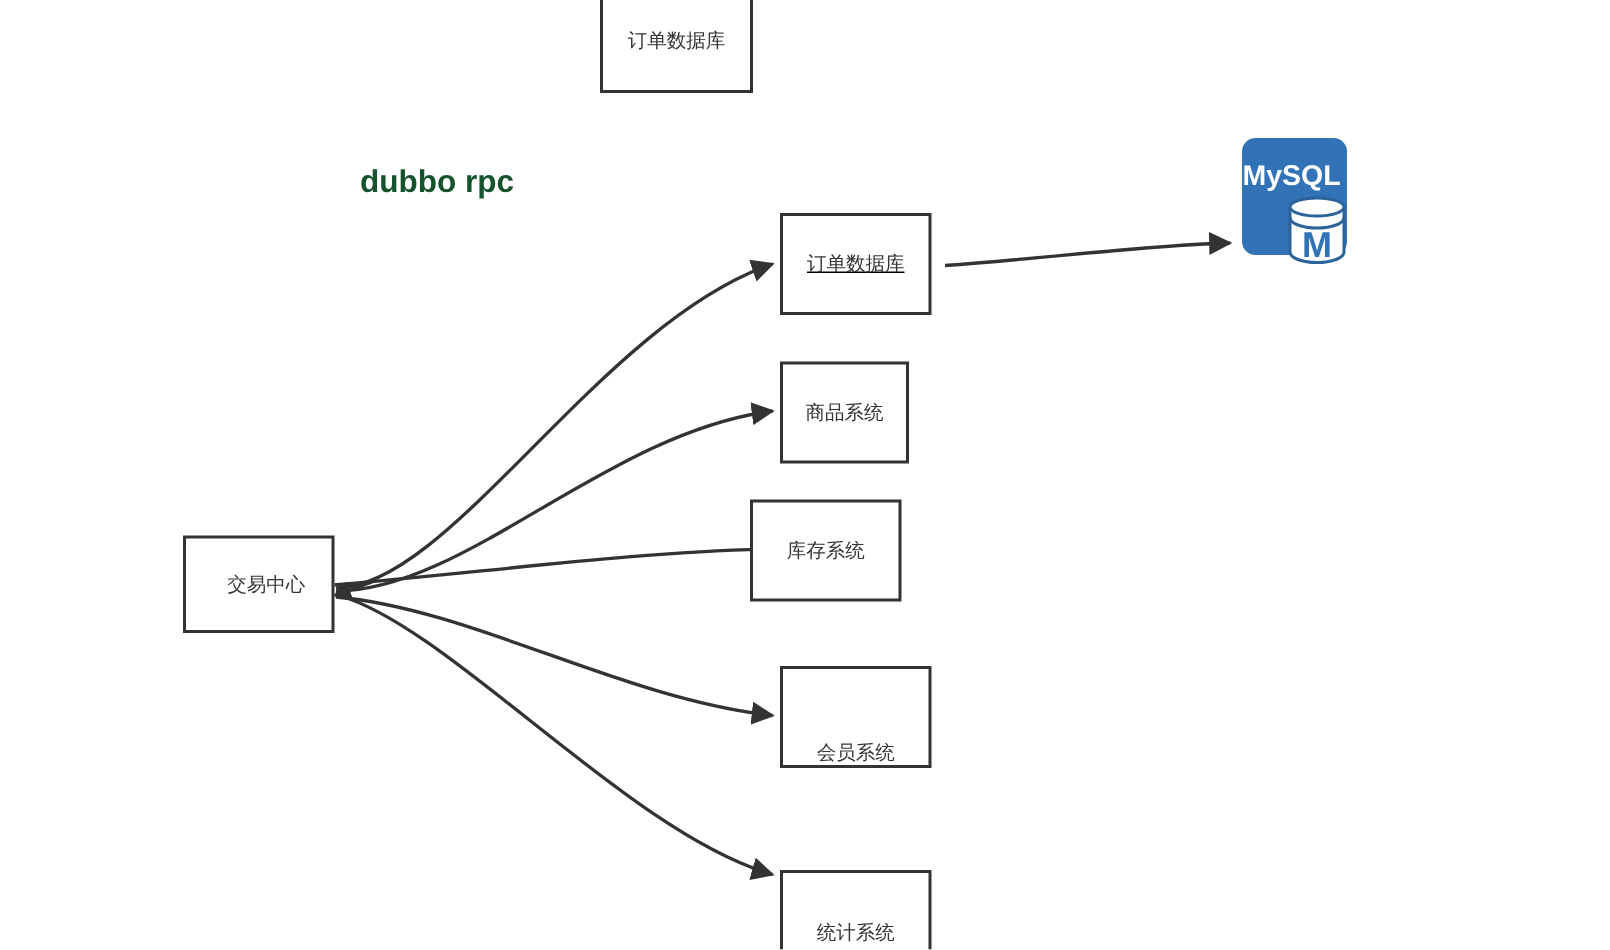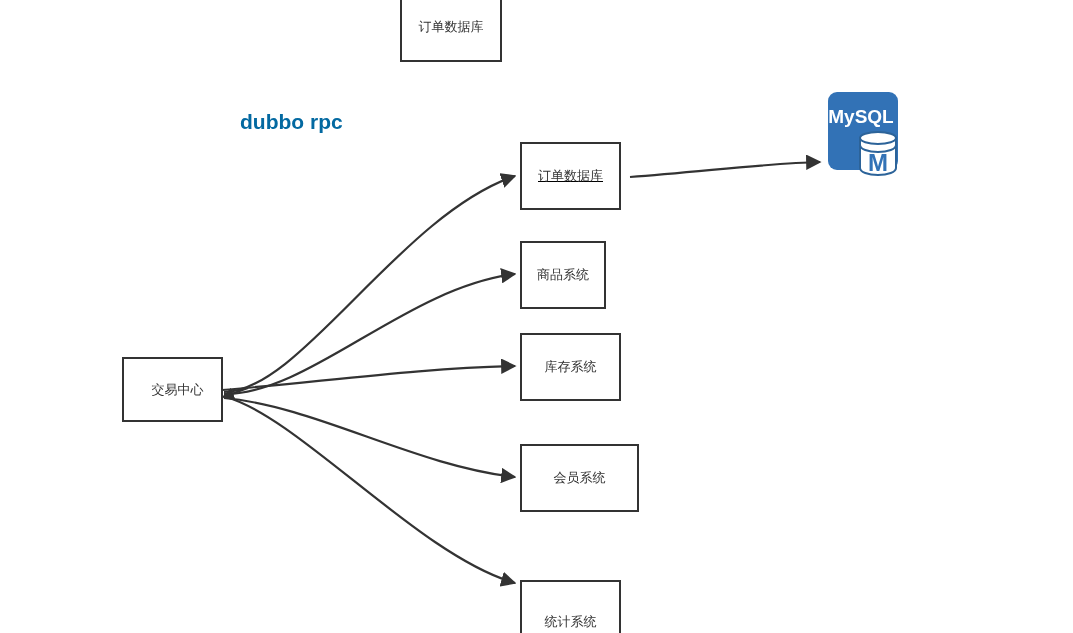--- a/index.html
+++ b/index.html
@@ -24,21 +24,21 @@
     font-size: 21px;
     font-weight: bold;
     color: #333333;
     letter-spacing: 0.5px;
     white-space: nowrap;
   }
   .edge-label {
     position: absolute;
     font-size: 21px;
     font-weight: bold;
-    color: #0369a1;
+    color: #14532d;
     white-space: nowrap;
   }
   .node-box {
     position: absolute;
     box-sizing: border-box;
     border: 2px solid #333333;
     background: #ffffff;
     display: flex;
     align-items: center;
     justify-content: center;
@@ -108,25 +108,25 @@
   </div>
 
   <div class="node-box" style="left:520px; top:142px; width:101px; height:68px;text-decoration:underline;">
     <span class="node-label">订单数据库</span>
   </div>
 
   <div class="node-box" style="left:520px; top:241px; width:86px; height:68px;">
     <span class="node-label">商品系统</span>
   </div>
 
-  <div class="node-box" style="left:520px; top:333px; width:101px; height:68px;">
+  <div class="node-box" style="left:500px; top:333px; width:101px; height:68px;">
     <span class="node-label">库存系统</span>
   </div>
 
-  <div class="node-box" style="left:520px; top:444px; width:119px; height:68px;">
+  <div class="node-box" style="left:520px; top:444px; width:101px; height:68px;align-items:flex-end;">
     <span class="node-label">会员系统</span>
   </div>
 
   <div class="node-box" style="left:520px; top:580px; width:101px; height:84px;">
     <span class="node-label">统计系统</span>
   </div>
 
   <svg class="mysql-icon" viewBox="0 0 70 84" xmlns="http://www.w3.org/2000/svg">
     <rect x="0" y="0" width="70" height="78" rx="9" ry="9" fill="#3272b6"></rect>
     <text x="33" y="31" text-anchor="middle" font-family="Liberation Sans, sans-serif" font-size="19" font-weight="bold" fill="#ffffff">MySQL</text>

